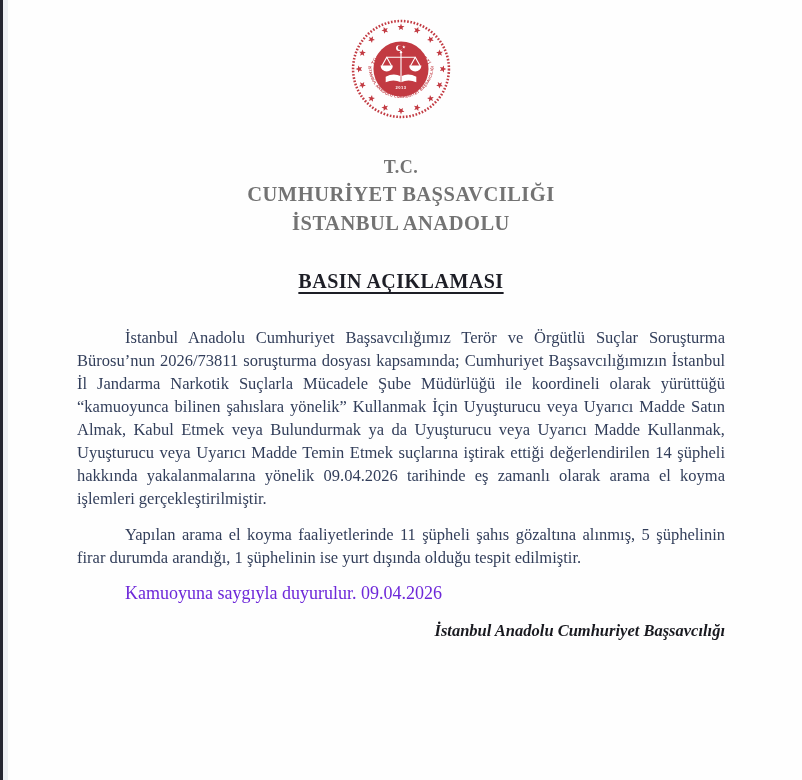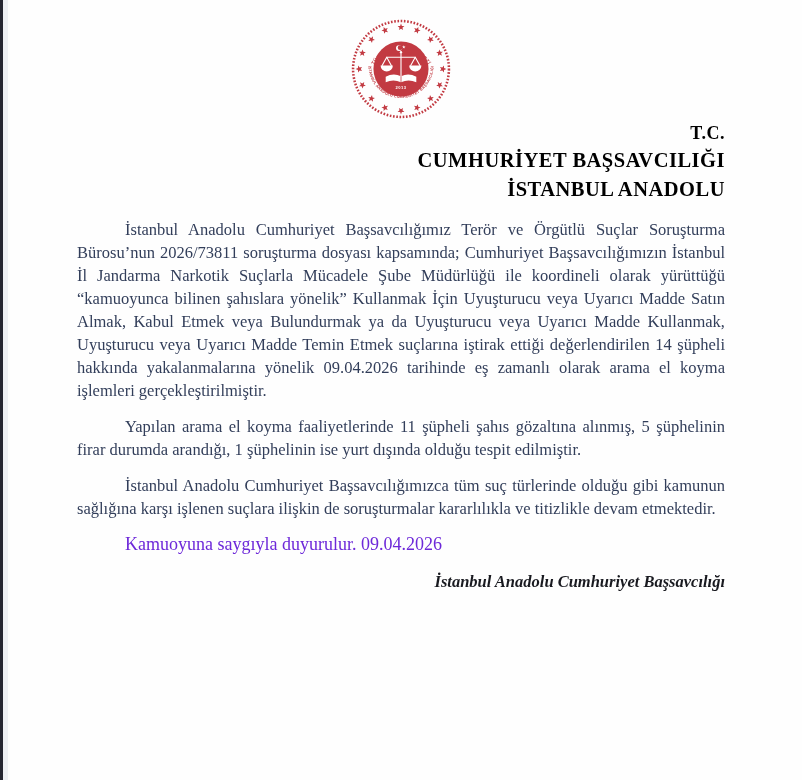--- a/index.html
+++ b/index.html
@@ -28,22 +28,23 @@
     margin: 0 auto;
     padding: 18px 0 0 0;
     font-family: "Liberation Serif", "DejaVu Serif", serif;
   }
   .emblem {
     width: 102px;
     height: 102px;
     margin: 0 auto;
   }
   .letterhead {
-    text-align: right;
-    color: #000000;
+    margin-top: 34px;
+    text-align: center;
+    color: #737373;
   }
   .tc {
     font-size: 18px;
     font-weight: bold;
     line-height: 26px;
     letter-spacing: 0.5px;
   }
   .hline {
     font-size: 20.5px;
     font-weight: bold;
@@ -55,21 +56,21 @@
     text-align: center;
     font-size: 20px;
     font-weight: bold;
     letter-spacing: 0.5px;
     color: #1d1e26;
     text-decoration: underline;
     text-underline-offset: 4px;
     text-decoration-thickness: 2px;
   }
   .body-text {
-    margin-top: 14px;
+    margin-top: 33px;
   }
   .para {
     margin: 0 0 13px 0;
     font-size: 16.5px;
     line-height: 23px;
     color: #323e5a;
     text-align: justify;
     text-indent: 48px;
   }
   .closing {
@@ -160,22 +161,22 @@
       <text x="100" y="140" font-family="Liberation Sans, sans-serif" font-size="8" font-weight="bold" fill="#ffffff" text-anchor="middle" letter-spacing="1">2013</text>
     </svg>
   </div>
 
   <div class="letterhead">
     <div class="tc">T.C.</div>
     <div class="hline">CUMHURİYET BAŞSAVCILIĞI</div>
     <div class="hline">İSTANBUL ANADOLU</div>
   </div>
 
+  <div class="doc-title">BASIN AÇIKLAMASI</div>
 
   <div class="body-text">
     <p class="para">İstanbul Anadolu Cumhuriyet Başsavcılığımız Terör ve Örgütlü Suçlar Soruşturma Bürosu’nun 2026/73811 soruşturma dosyası kapsamında; Cumhuriyet Başsavcılığımızın İstanbul İl Jandarma Narkotik Suçlarla Mücadele Şube Müdürlüğü ile koordineli olarak yürüttüğü “kamuoyunca bilinen şahıslara yönelik” Kullanmak İçin Uyuşturucu veya Uyarıcı Madde Satın Almak, Kabul Etmek veya Bulundurmak ya da Uyuşturucu veya Uyarıcı Madde Kullanmak, Uyuşturucu veya Uyarıcı Madde Temin Etmek suçlarına iştirak ettiği değerlendirilen 14 şüpheli hakkında yakalanmalarına yönelik 09.04.2026 tarihinde eş zamanlı olarak arama el koyma işlemleri gerçekleştirilmiştir.</p>
     <p class="para">Yapılan arama el koyma faaliyetlerinde 11 şüpheli şahıs gözaltına alınmış, 5 şüphelinin firar durumda arandığı, 1 şüphelinin ise yurt dışında olduğu tespit edilmiştir.</p>
-    <p class="para">İstanbul Anadolu Cumhuriyet Başsavcılığımızca tüm suç türlerinde olduğu gibi kamunun sağlığına karşı işlenen suçlara ilişkin de soruşturmalar kararlılıkla ve titizlikle devam etmektedir.</p>
     <p class="closing">Kamuoyuna saygıyla duyurulur. 09.04.2026</p>
     <div class="signature">İstanbul Anadolu Cumhuriyet Başsavcılığı</div>
   </div>
 
 </div>
 
 </body></html>

